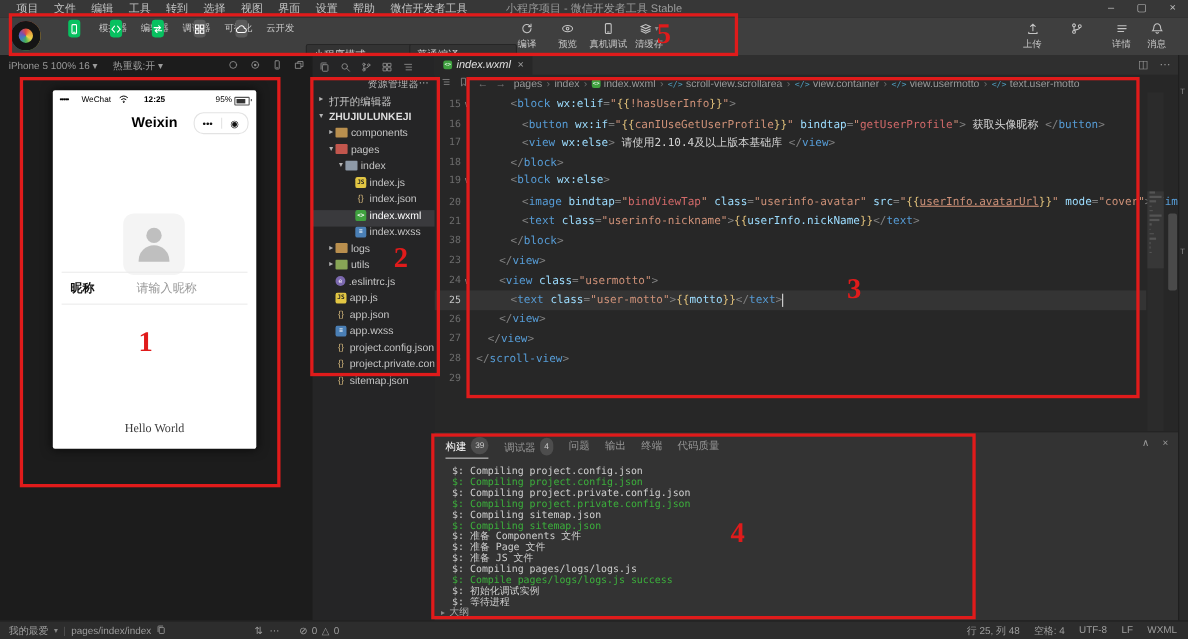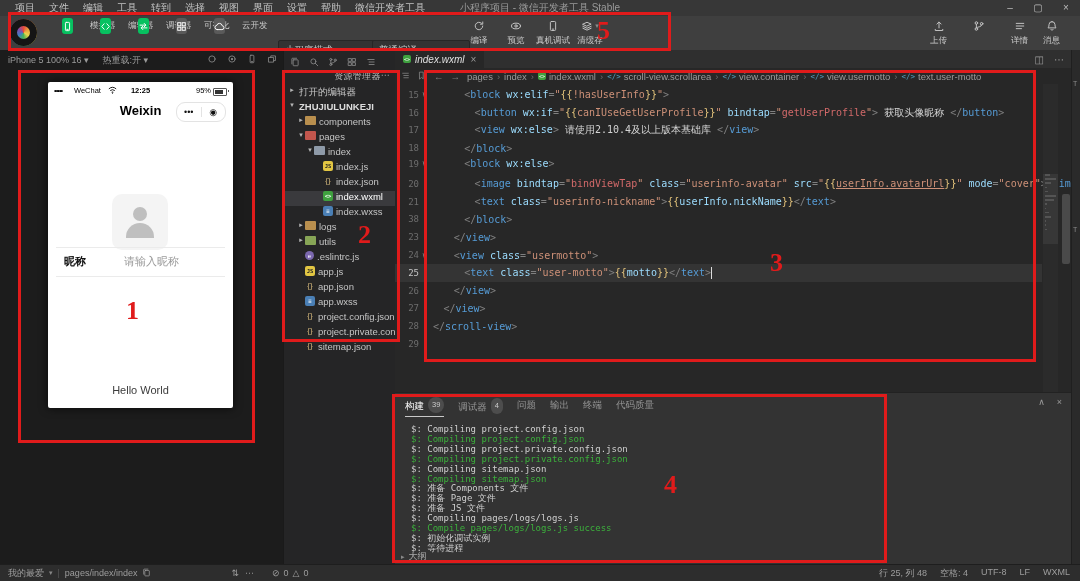--- a/index.html
+++ b/index.html
@@ -57,21 +57,21 @@
   #p-capsule{position:absolute;right:7px;top:5px;width:48px;height:18px;border:1px solid #e3e3e3;border-radius:9px;
              display:flex;align-items:center;background:#fff;font-size:9px;color:#111;}
   #p-capsule .half{flex:1;text-align:center;}
   #p-capsule .div{width:1px;height:10px;background:#e3e3e3;}
   #p-avatar{position:absolute;left:64px;top:112px;width:56px;height:56px;background:#f4f4f4;border-radius:10px;}
   #p-avatar .head{position:absolute;left:21px;top:13px;width:14px;height:14px;border-radius:50%;background:#bfbfbf;}
   #p-avatar .body{position:absolute;left:14px;top:29px;width:28px;height:15px;border-radius:14px 14px 0 0;background:#bfbfbf;}
   .p-line{position:absolute;left:8px;right:8px;height:1px;background:#ebebeb;}
   #p-nick-label{position:absolute;left:16px;top:172px;font-size:11px;font-weight:bold;color:#111;}
   #p-nick-ph{position:absolute;left:76px;top:172px;font-size:11px;color:#9a9a9a;}
-  #p-motto{position:absolute;left:0;width:100%;top:302px;text-align:center;font-size:11px;color:#3c3c3c;}
+  #p-motto{position:absolute;left:0;width:100%;top:302px;text-align:center;font-size:11px;color:#3c3c3c;font-family:Liberation Serif, serif;}
   
   #explorer{position:absolute;left:283px;top:50px;width:112px;height:515px;background:#252526;border-left:1px solid #1a1a1a;}
   #exp-acts{position:absolute;left:6px;top:3px;display:flex;gap:9px;color:#8d8d8d;}
   #exp-acts svg{width:10px;height:10px;}
   #exp-head{position:absolute;left:8px;top:20px;right:6px;display:flex;justify-content:flex-end;
             font-size:9px;color:#b9b9b9;letter-spacing:.3px;}
   #tree{position:absolute;left:0;top:36px;width:100%;}
   .trow{height:15px;display:flex;align-items:flex-start;font-size:9.5px;color:#c5c5c5;white-space:nowrap;overflow:hidden;cursor:pointer;}
   .trow.sel{background:#3a3a3d;color:#fff;}
   .trow .arr{width:8px;font-size:7px;color:#b5b5b5;text-align:center;flex:none;}

